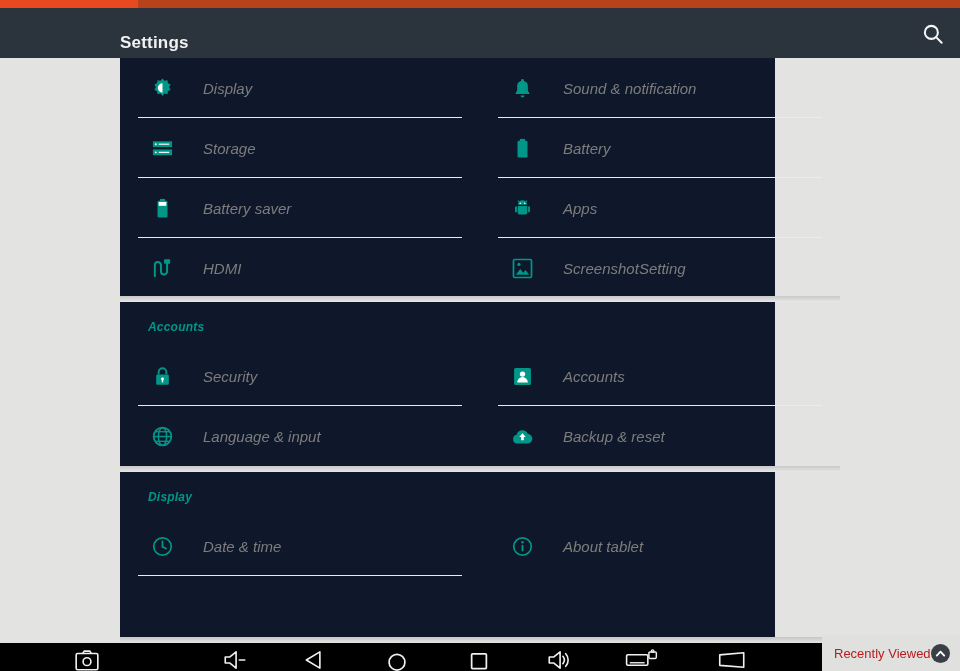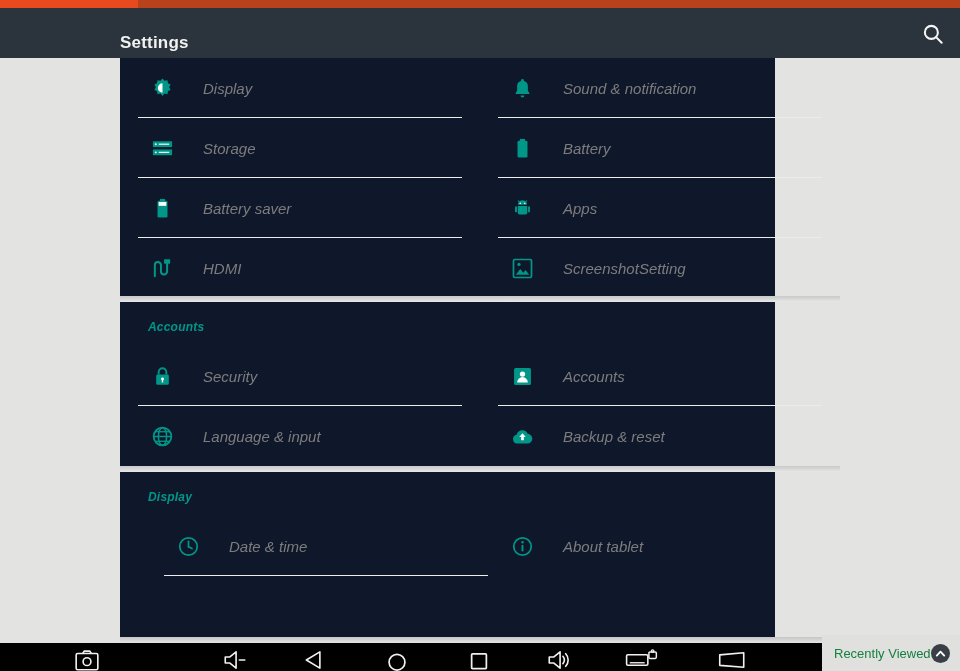--- a/index.html
+++ b/index.html
@@ -171,21 +171,21 @@
     width: 138px;
     height: 36px;
     background: #e0e0de;
     display: flex;
     align-items: center;
     padding-left: 12px;
     box-sizing: border-box;
   }
   .rv-label {
     font-size: 13px;
-    color: #15803d;
+    color: #b91c1c;
     white-space: nowrap;
   }
   .rv-toggle {
     position: absolute;
     right: 10px;
     top: 9px;
     width: 19px;
     height: 19px;
     border-radius: 50%;
     background: #3a3f47;
@@ -392,21 +392,21 @@
 
         </div>
       </div>
     </div>
 
     <div class="card-sep" style="top:408px;"></div>
 
     <div class="card" id="card-system" style="top:414px; height:165px;">
       <div class="section-title">Display</div>
 
-      <div class="col col-left" style="top:44px;padding-left:26px;">
+      <div class="col col-left" style="top:44px;">
         <div class="row">
           <div class="row-icon">
             <svg width="23" height="23" viewBox="0 0 24 24">
               <circle cx="12" cy="12" r="9.1" fill="none" stroke="#009688" stroke-width="1.8"></circle>
               <line x1="12" y1="6.6" x2="12" y2="12.3" stroke="#009688" stroke-width="1.8" stroke-linecap="round"></line>
               <line x1="12" y1="12.3" x2="15.6" y2="14.2" stroke="#009688" stroke-width="1.8" stroke-linecap="round"></line>
             </svg>
           </div>
           <div class="row-label">Date &amp; time</div>
           <div class="divider"></div>

